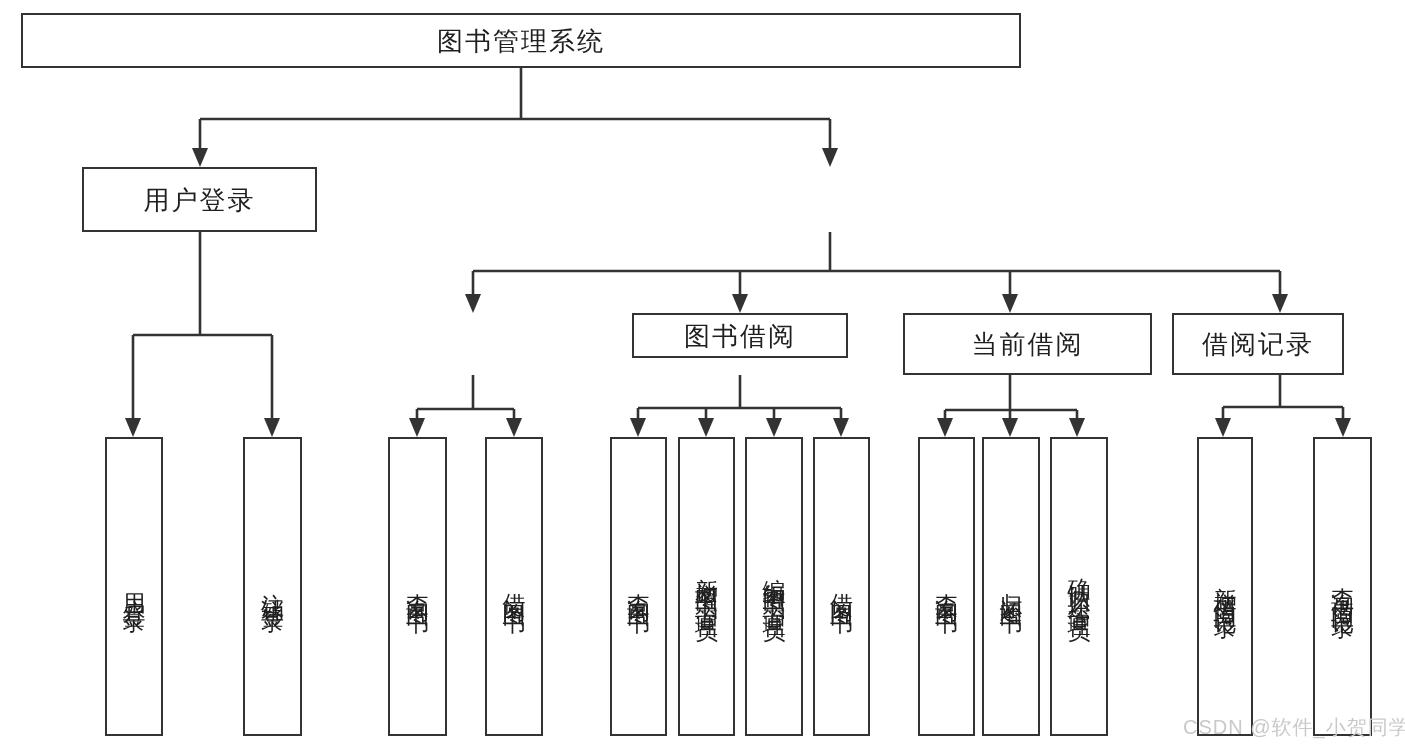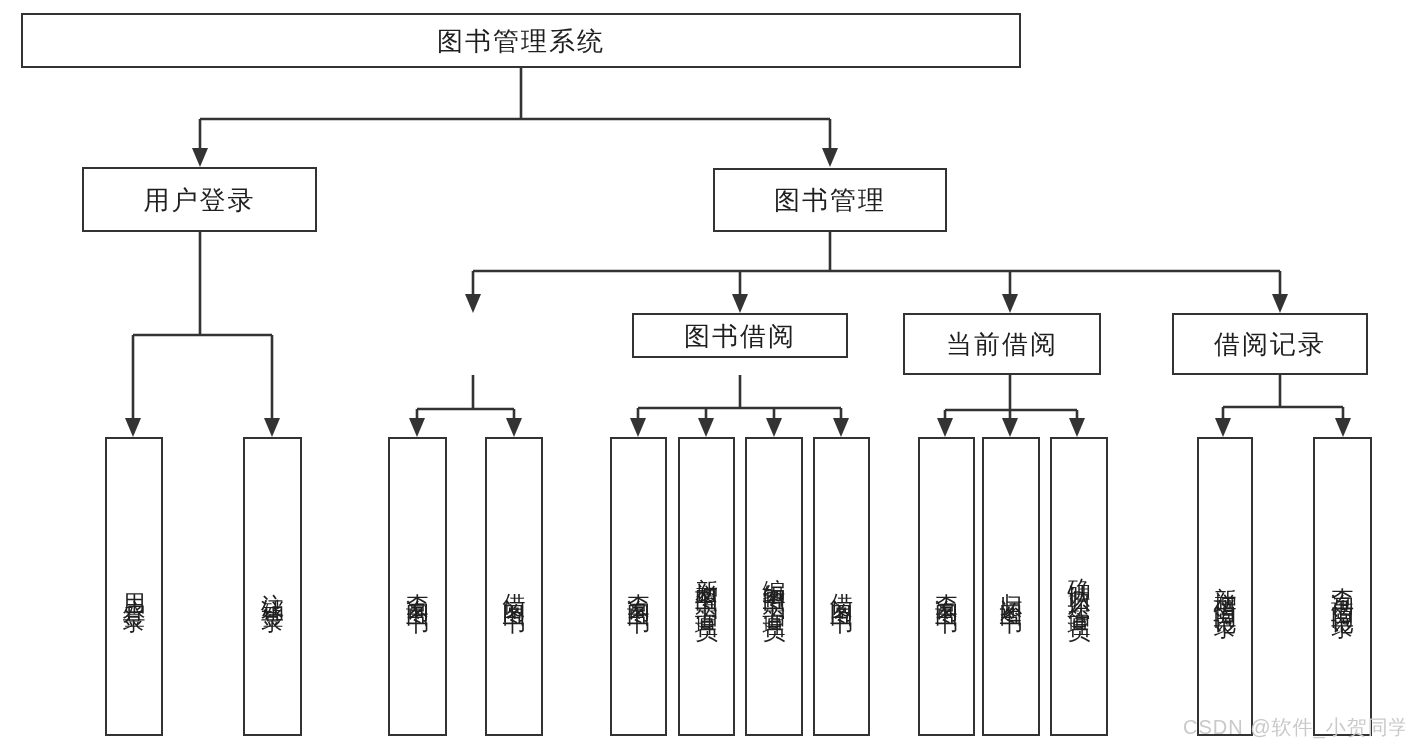--- a/index.html
+++ b/index.html
@@ -86,31 +86,28 @@
       <path d="M 1335 418 L 1351 418 L 1343 437 Z" fill="#333333"></path>
     </svg>
 
   <div class="box h" style="left:21px; top:13px; width:1000px; height:55px;align-items:center;">
     <span>图书管理系统</span>
   </div>
 
   <div class="box h" style="left:82px; top:167px; width:235px; height:65px;">
     <span>用户登录</span>
   </div>
-  <div class="box h" style="left:713px; top:168px; width:234px; height:64px;">
-    <span>图书管理</span>
-  </div>
 
   <div class="box h" style="left:632px; top:313px; width:216px; height:45px;">
     <span>图书借阅</span>
   </div>
-  <div class="box h" style="left:903px; top:313px; width:198px; height:62px;">
+  <div class="box h" style="left:903px; top:313px; width:249px; height:62px;">
     <span>当前借阅</span>
   </div>
-  <div class="box h" style="left:1172px; top:313px; width:196px; height:62px;">
+  <div class="box h" style="left:1172px; top:313px; width:172px; height:62px;">
     <span>借阅记录</span>
   </div>
 
   <div class="box v" style="left:105px; top:437px; width:58px; height:299px;">
     <span>用户登录</span>
   </div>
   <div class="box v" style="left:243px; top:437px; width:59px; height:299px;">
     <span>注销登录</span>
   </div>
 

